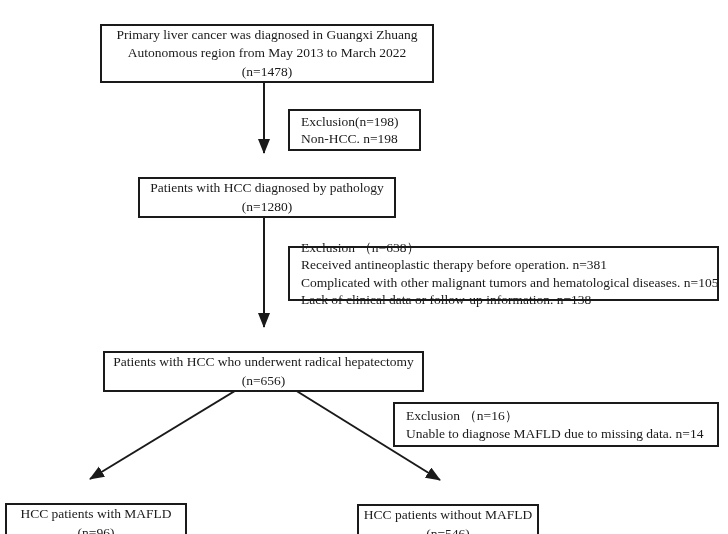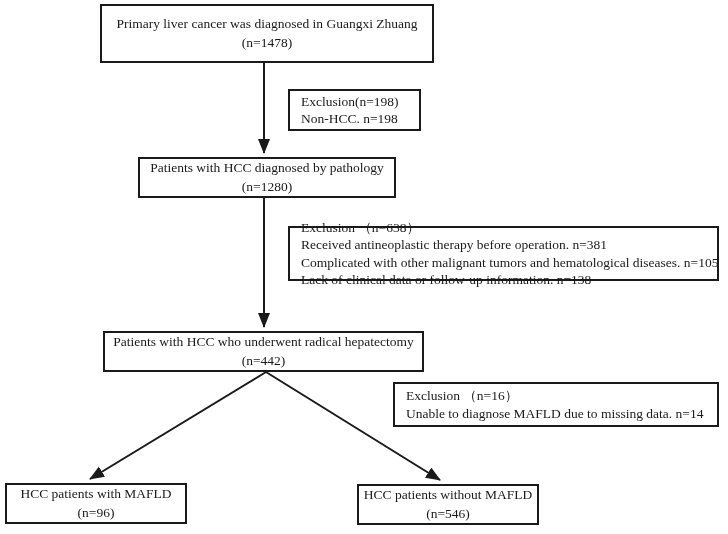--- a/index.html
+++ b/index.html
@@ -15,20 +15,21 @@
   .box{
     position:absolute;
     box-sizing:border-box;
     background:#ffffff;
     border:2px solid #1a1a1a;
     display:flex;
     flex-direction:column;
     justify-content:center;
     font-size:13.5px;
     line-height:18.5px;
+    margin-top:20px;
   }
   .box.center{align-items:center;text-align:center;}
   .box.leftal{align-items:flex-start;text-align:right;padding-left:11px;padding-right:24px;line-height:17.5px;}
   .tline{white-space:nowrap;}
 </style>
 </head>
 <body>
 
 <div class="canvas">
 
@@ -39,20 +40,21 @@
       </marker>
     </defs>
     <line x1="264" y1="63" x2="264" y2="153" stroke="#1a1a1a" stroke-width="2" marker-end="url(#ah)"></line>
     <line x1="264" y1="198" x2="264" y2="327" stroke="#1a1a1a" stroke-width="2" marker-end="url(#ah)"></line>
     <line x1="266" y1="372" x2="90" y2="479" stroke="#1a1a1a" stroke-width="2" marker-end="url(#ah)"></line>
     <line x1="266" y1="372" x2="440" y2="480" stroke="#1a1a1a" stroke-width="2" marker-end="url(#ah)"></line>
   </svg>
 
   <div class="box center" style="left:100px;top:4px;width:334px;height:59px">
     <div class="tline">Primary liver cancer was diagnosed in Guangxi Zhuang</div>
+    <div class="tline">Autonomous region from May 2013 to March 2022</div>
     <div class="tline">(n=1478)</div>
   </div>
 
   <div class="box leftal" style="left:288px;top:89px;width:133px;height:42px">
     <div class="tline">Exclusion(n=198)</div>
     <div class="tline">Non-HCC. n=198</div>
   </div>
 
   <div class="box center" style="left:138px;top:157px;width:258px;height:41px">
     <div class="tline">Patients with HCC diagnosed by pathology</div>
@@ -61,21 +63,21 @@
 
   <div class="box leftal" style="left:288px;top:226px;width:431px;height:55px">
     <div class="tline">Exclusion （n=638）</div>
     <div class="tline">Received antineoplastic therapy before operation. n=381</div>
     <div class="tline">Complicated with other malignant tumors and hematological diseases. n=105</div>
     <div class="tline">Lack of clinical data or follow-up information. n=138</div>
   </div>
 
   <div class="box center" style="left:103px;top:331px;width:321px;height:41px">
     <div class="tline">Patients with HCC who underwent radical hepatectomy</div>
-    <div class="tline">(n=442)</div>
+    <div class="tline">(n=656)</div>
   </div>
 
   <div class="box leftal" style="left:393px;top:382px;width:326px;height:45px">
     <div class="tline">Exclusion （n=16）</div>
     <div class="tline">Unable to diagnose MAFLD due to missing data. n=14</div>
   </div>
 
   <div class="box center" style="left:5px;top:483px;width:182px;height:41px">
     <div class="tline">HCC patients with MAFLD</div>
     <div class="tline">(n=96)</div>

